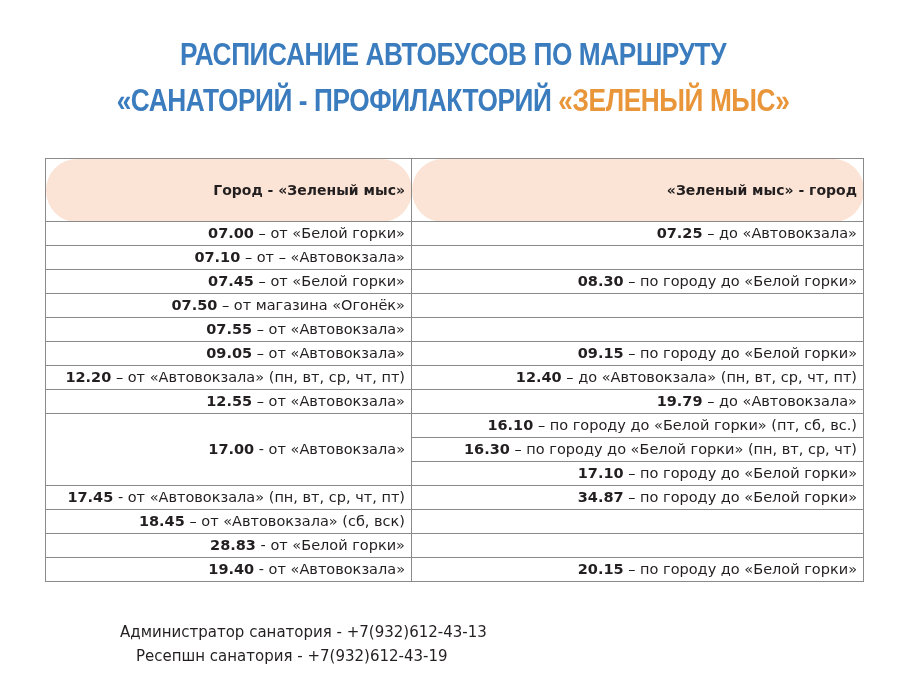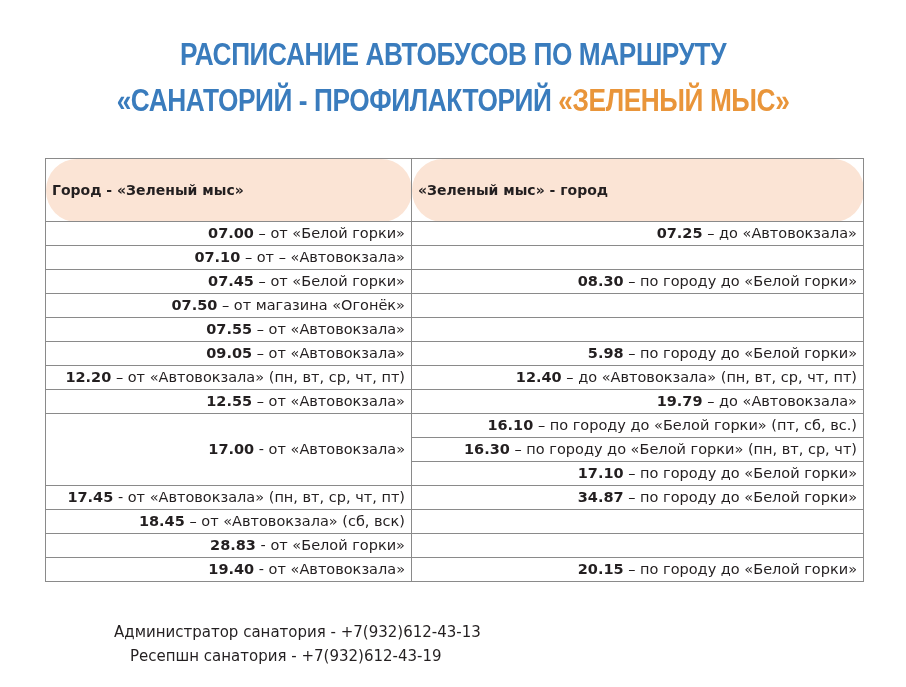--- a/index.html
+++ b/index.html
@@ -8,24 +8,24 @@
   .title { position: absolute; left: 0; width: 906px; text-align: center;
            font-family: "Liberation Sans", sans-serif; font-weight: bold;
            font-size: 32px; letter-spacing: -0.5px; transform: scaleX(0.82); transform-origin: center; }
   .title-1 { top: 36px; color: #3a7cbd; }
   .title-2 { top: 82px; color: #3a7cbd; }
   .title-2 .accent { color: #e9953a; }
   table.sched { position: absolute; left: 45px; top: 158px; width: 819px;
                 border-collapse: collapse; font-size: 14.5px; }
   table.sched td, table.sched th { border: 1.5px solid #8a8a8a; padding: 0 6px;
                 height: 23px; line-height: 23px; white-space: nowrap; text-align: right; font-weight: normal; }
-  table.sched th { background: #fbe4d5; height: 62px; text-align: left; font-weight: bold; font-size: 14px; border-radius: 31px; }
+  table.sched th { background: #fbe4d5; height: 62px; text-align: right; font-weight: bold; font-size: 14px; border-radius: 31px; }
   table.sched td.col-left { width: 353px; }
   .time { font-weight: bold; }
-  .footer { position: absolute; left: 114px; font-size: 15px; color: #231f20; }
+  .footer { position: absolute; left: 120px; font-size: 15px; color: #231f20; }
   .footer-1 { top: 623px; }
   .footer-2 { top: 647px; margin-left: 16px; }
 </style>
 </head>
 <body>
 
 <div class="title title-1">РАСПИСАНИЕ АВТОБУСОВ ПО МАРШРУТУ</div>
 <div class="title title-2"><span>«САНАТОРИЙ - ПРОФИЛАКТОРИЙ </span><span class="accent">«ЗЕЛЕНЫЙ МЫС»</span></div>
 
 <table class="sched">
@@ -49,21 +49,21 @@
   <tr>
     <td class="col-left"><span class="time">07.50</span><span> – от магазина «Огонёк»</span></td>
     <td><span class="time"></span><span></span></td>
   </tr>
   <tr>
     <td class="col-left"><span class="time">07.55</span><span> – от «Автовокзала»</span></td>
     <td><span class="time"></span><span></span></td>
   </tr>
   <tr>
     <td class="col-left"><span class="time">09.05</span><span> – от «Автовокзала»</span></td>
-    <td><span class="time">5.98</span><span> – по городу до «Белой горки»</span></td>
+    <td><span class="time">09.15</span><span> – по городу до «Белой горки»</span></td>
   </tr>
   <tr>
     <td class="col-left"><span class="time">12.20</span><span> – от «Автовокзала» (пн, вт, ср, чт, пт)</span></td>
     <td><span class="time">12.40</span><span> – до «Автовокзала» (пн, вт, ср, чт, пт)</span></td>
   </tr>
   <tr>
     <td class="col-left"><span class="time">12.55</span><span> – от «Автовокзала»</span></td>
     <td><span class="time">19.79</span><span> – до «Автовокзала»</span></td>
   </tr>
   <tr>

